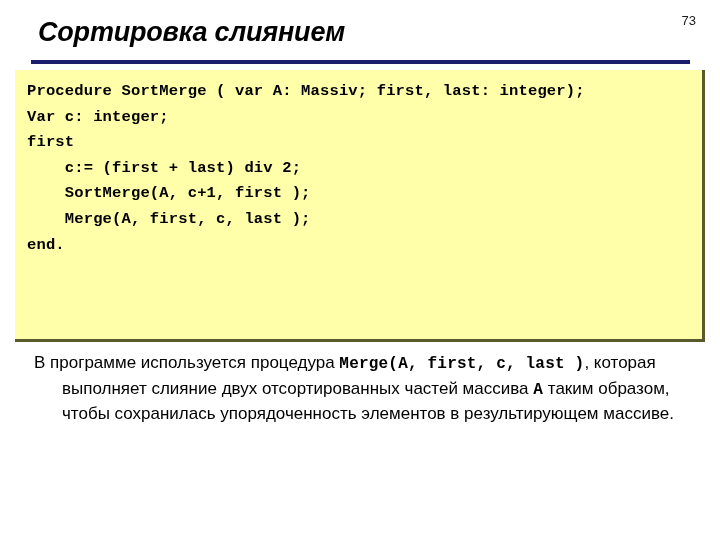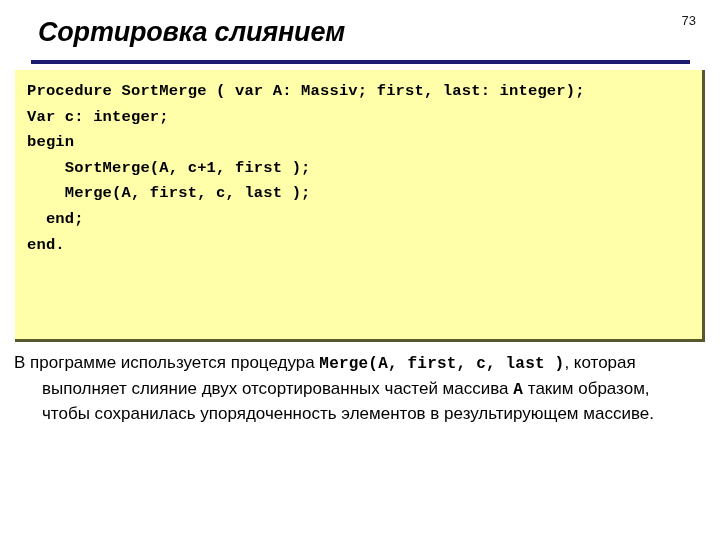--- a/index.html
+++ b/index.html
@@ -92,20 +92,21 @@
     width: 686px;
     font-family: "Liberation Sans", sans-serif;
     font-size: 17px;
     color: #000000;
     line-height: 23.5px;
     text-indent: 0;
   }
   .body-text .wrapbox {
     padding-left: 28px;
     text-indent: -28px;
+    margin-left: 20px;
   }
   .body-text .mono {
     font-family: "Liberation Mono", "DejaVu Sans Mono", monospace;
     font-weight: bold;
     font-size: 16px;
     letter-spacing: 0.2px;
   }
 </style>
 </head>
 <body>
@@ -115,24 +116,24 @@
   <div class="page-number">73</div>
 
   <div class="slide-title">Сортировка слиянием</div>
 
   <div class="title-rule"></div>
 
   <div class="code-box">
 
   <div class="code-line">Procedure SortMerge ( var A: Massiv; first, last: integer);</div>
       <div class="code-line">Var c: integer;</div>
-      <div class="code-line">begin</div>
+      <div class="code-line">first</div>
+      <div class="code-line">    c:= (first + last) div 2;</div>
       <div class="code-line">    SortMerge(A, c+1, first );</div>
       <div class="code-line">    Merge(A, first, c, last );</div>
-      <div class="code-line">  end;</div>
       <div class="code-line">end.</div>
     </div>
 
   <div class="body-text">
     <div class="wrapbox">
       
     <span>В программе используется процедура </span><span class="mono">Merge(A, first, c, last )</span><span>, которая выполняет слияние двух отсортированных частей массива </span><span class="mono">A</span><span> таким образом, чтобы сохранилась упорядоченность элементов в результирующем массиве.</span></div>
   </div>
 
 </div>

